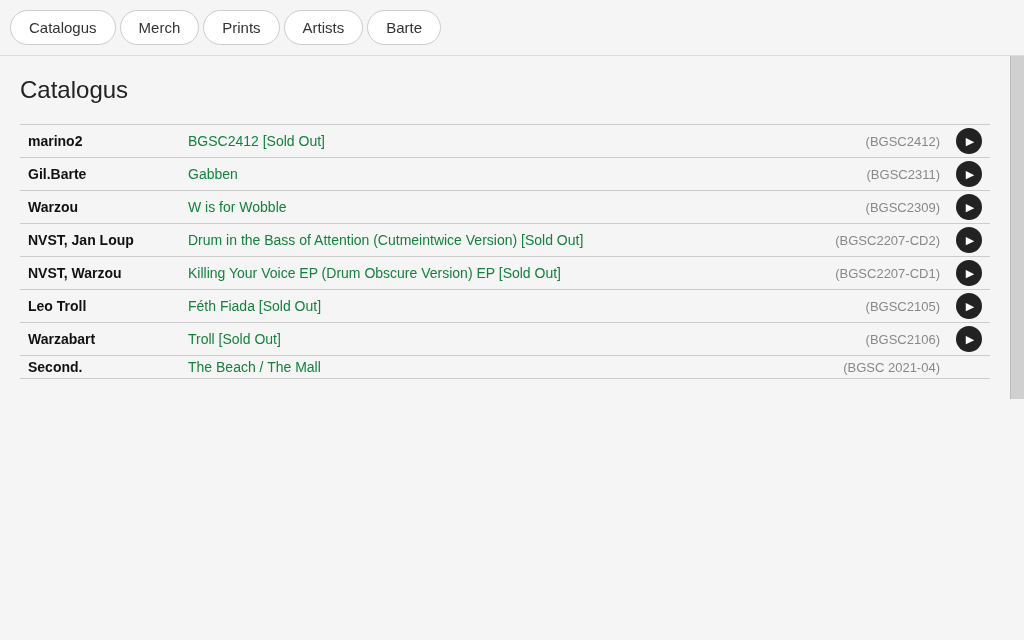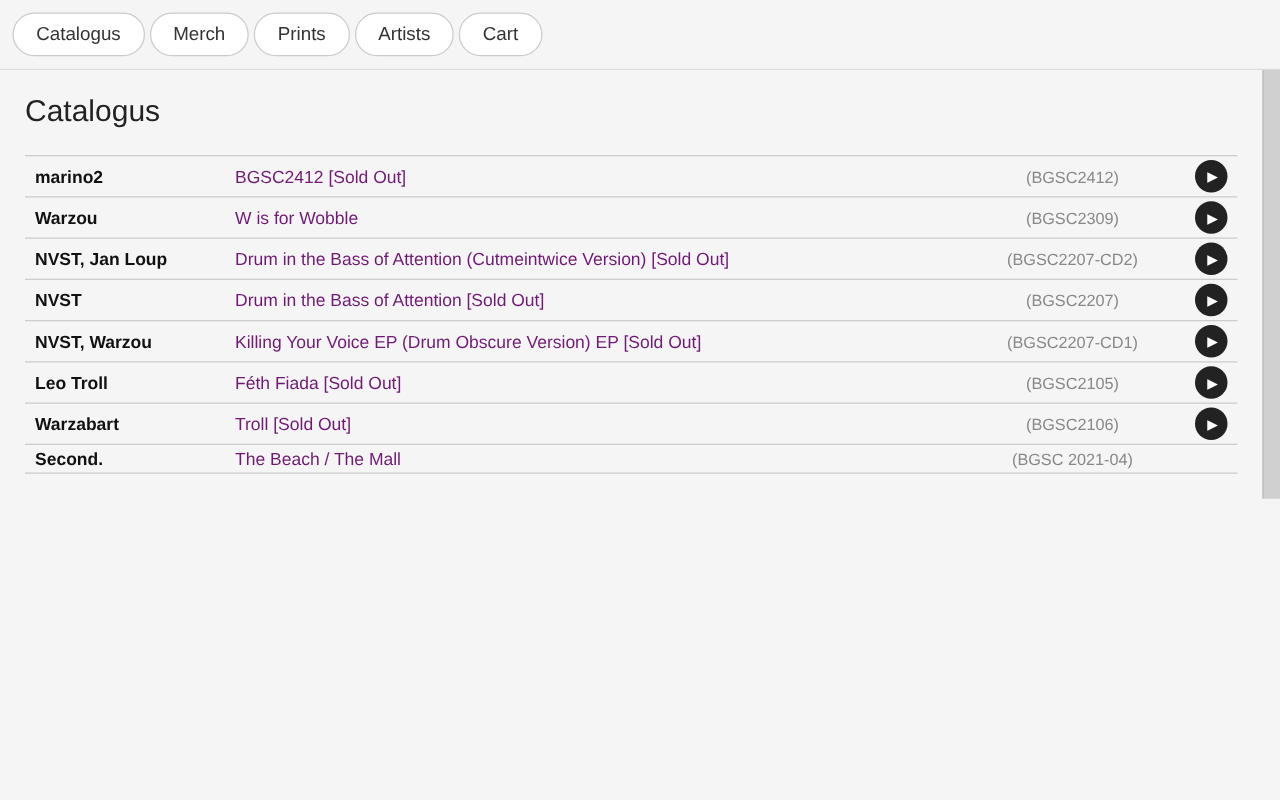--- a/index.html
+++ b/index.html
@@ -86,29 +86,29 @@
 
     .col-artist {
       font-weight: bold;
       font-size: 14px;
       color: #111;
       width: 160px;
     }
 
     .col-title {
       font-size: 14px;
-      color: #701a75;
+      color: #15803d;
       flex: 1;
     }
 
     .col-catalog {
       font-size: 13px;
       color: #888;
       width: 180px;
-      text-align: center;
+      text-align: right;
       margin-top: 14px;
     }
 
     .col-play {
       width: 36px;
       text-align: center;
     }
 
     .play-btn {
       width: 26px;
@@ -126,56 +126,56 @@
     }
   </style>
 </head>
 <body>
 
 <nav class="nav-bar">
 <button class="nav-item">Catalogus</button>
     <button class="nav-item">Merch</button>
     <button class="nav-item">Prints</button>
     <button class="nav-item">Artists</button>
-    <button class="nav-item">Cart</button>
+    <button class="nav-item">Barte</button>
   </nav>
 
 <div class="page-wrapper">
   <div class="content-area">
     <h1 class="page-title">Catalogus</h1>
     <table class="catalogue-table">
       <tbody id="catalogue-body">
       <tr>
       <td class="col-artist">marino2</td>
       <td class="col-title">BGSC2412 [Sold Out]</td>
       <td class="col-catalog">(BGSC2412)</td>
       <td class="col-play">
         <button class="play-btn">▶</button>
       </td>
     </tr>
           <tr>
+      <td class="col-artist">Gil.Barte</td>
+      <td class="col-title">Gabben</td>
+      <td class="col-catalog">(BGSC2311)</td>
+      <td class="col-play">
+        <button class="play-btn">▶</button>
+      </td>
+    </tr>
+          <tr>
       <td class="col-artist">Warzou</td>
       <td class="col-title">W is for Wobble</td>
       <td class="col-catalog">(BGSC2309)</td>
       <td class="col-play">
         <button class="play-btn">▶</button>
       </td>
     </tr>
           <tr>
       <td class="col-artist">NVST, Jan Loup</td>
       <td class="col-title">Drum in the Bass of Attention (Cutmeintwice Version) [Sold Out]</td>
       <td class="col-catalog">(BGSC2207-CD2)</td>
-      <td class="col-play">
-        <button class="play-btn">▶</button>
-      </td>
-    </tr>
-          <tr>
-      <td class="col-artist">NVST</td>
-      <td class="col-title">Drum in the Bass of Attention [Sold Out]</td>
-      <td class="col-catalog">(BGSC2207)</td>
       <td class="col-play">
         <button class="play-btn">▶</button>
       </td>
     </tr>
           <tr>
       <td class="col-artist">NVST, Warzou</td>
       <td class="col-title">Killing Your Voice EP (Drum Obscure Version) EP [Sold Out]</td>
       <td class="col-catalog">(BGSC2207-CD1)</td>
       <td class="col-play">
         <button class="play-btn">▶</button>

